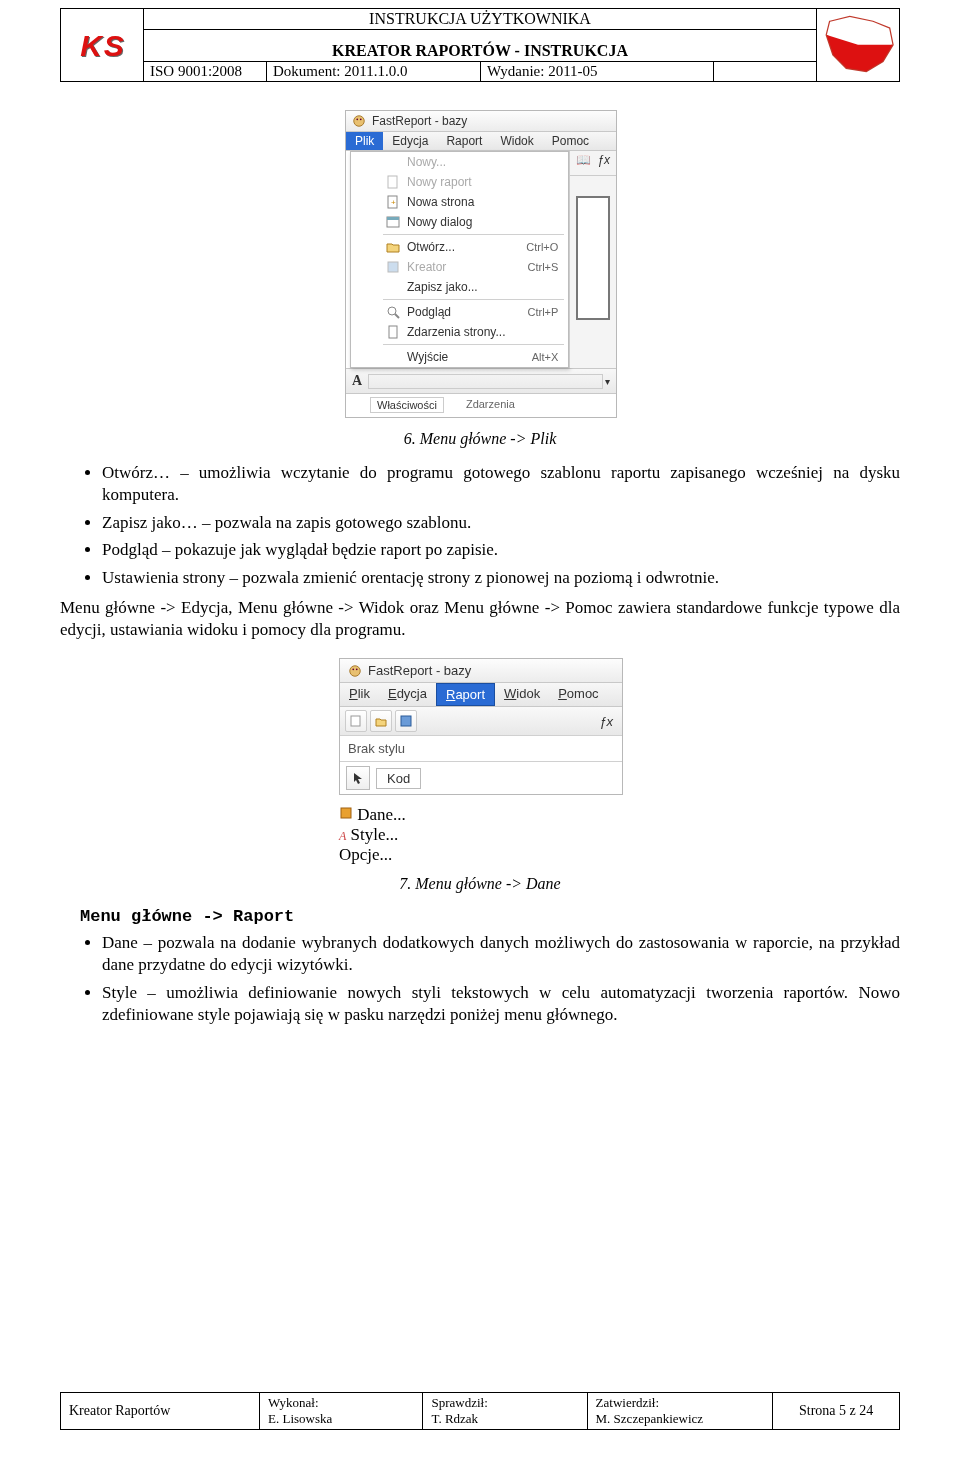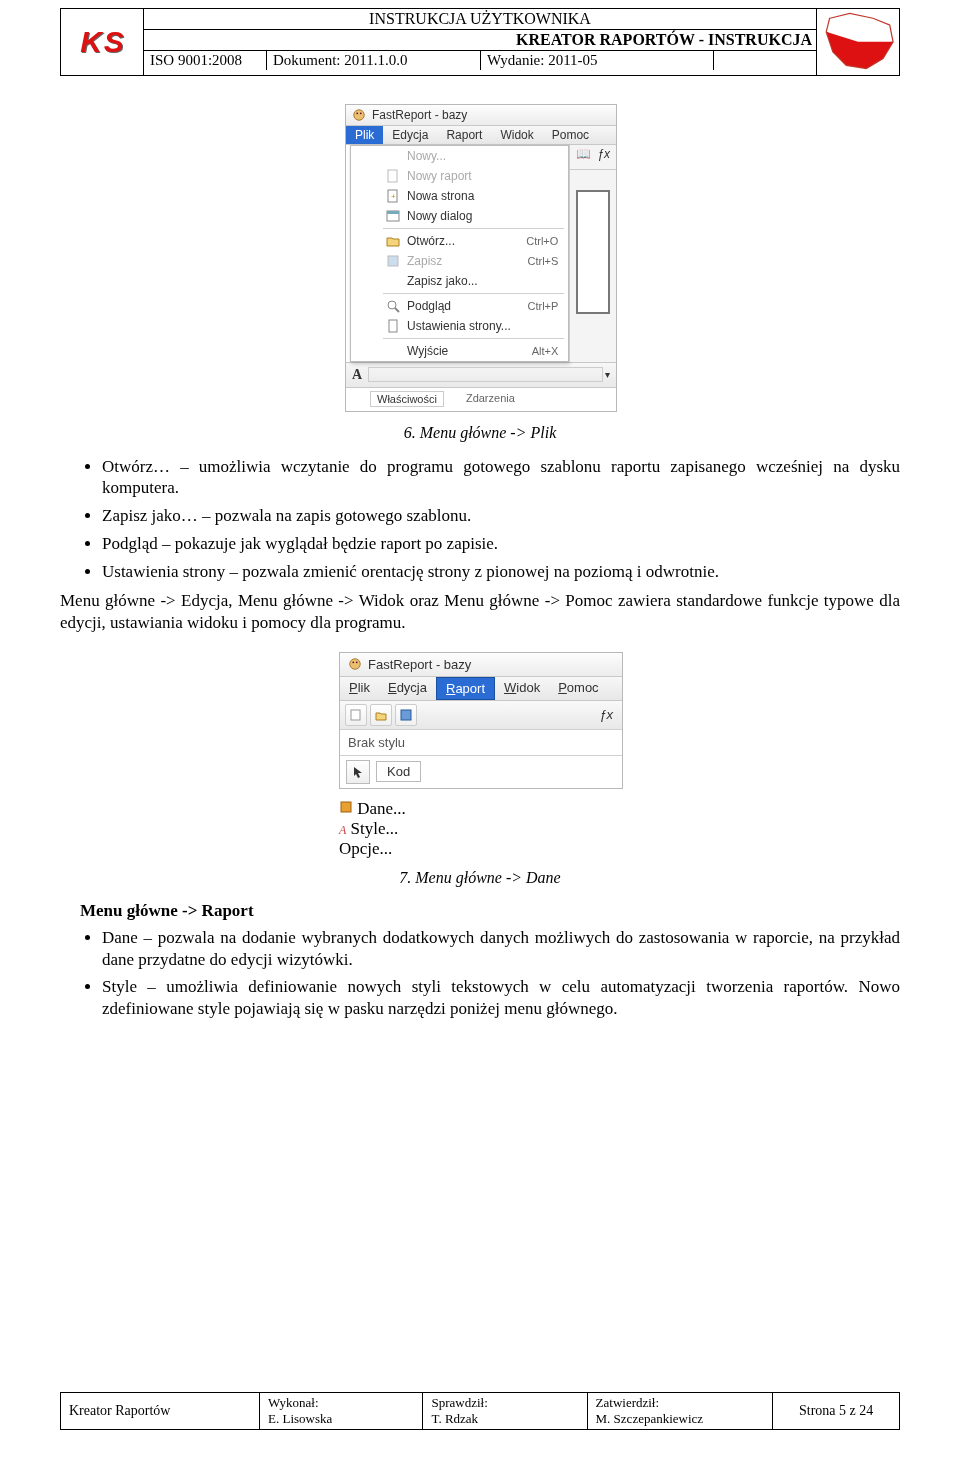--- a/index.html
+++ b/index.html
@@ -38,25 +38,26 @@
     flex-direction: column;
   }
   .hc-title1 {
     text-align: center;
     font-weight: normal;
     font-size: 16px;
     border-bottom: 1px solid #000;
     padding: 1px 4px;
   }
   .hc-title2 {
-    text-align: right;
+    text-align: center;
     font-weight: bold;
     font-size: 16px;
     border-bottom: 1px solid #000;
     padding: 1px 4px;
+    margin-top: 11px;
   }
   .hc-row {
     display: flex;
     font-size: 15px;
   }
   .hc-row > div {
     padding: 1px 6px;
     border-right: 1px solid #000;
   }
   .hc-row > div:last-child { border-right: none; }
@@ -225,20 +226,21 @@
     padding: 2px 10px;
     background: #fff;
     text-align: right;
   }
   .shot2-wrap { position: relative; width:282px; margin: 18px auto 10px auto; }
 
   .section-head {
     font-weight: bold;
     margin: 12px 0 4px 20px;
     font-size: 17px;
+    font-family: Liberation Mono, monospace;
   }
 
   
   .footer {
     position: absolute;
     left: 60px;
     right: 60px;
     bottom: 32px;
   }
   .footer-table {
@@ -340,21 +342,21 @@
             </span>
             <span class="mi-label">Otwórz...</span>
             <span class="mi-sc">Ctrl+O</span>
           </div>
           <div class="mi disabled">
             <span class="mi-icon">
               <svg width="14" height="14" viewBox="0 0 14 14">
                   <rect x="2" y="2" width="10" height="10" fill="#cde" stroke="#bbb"></rect>
                 </svg>
             </span>
-            <span class="mi-label">Zapisz</span>
+            <span class="mi-label">Kreator</span>
             <span class="mi-sc">Ctrl+S</span>
           </div>
           <div class="mi">
             <span class="mi-icon"></span>
             <span class="mi-label">Zapisz jako...</span>
           </div>
           <div class="sep"></div>
           <div class="mi">
             <span class="mi-icon">
               <svg width="14" height="14" viewBox="0 0 14 14">
@@ -364,21 +366,21 @@
             </span>
             <span class="mi-label">Podgląd</span>
             <span class="mi-sc">Ctrl+P</span>
           </div>
           <div class="mi">
             <span class="mi-icon">
               <svg width="14" height="14" viewBox="0 0 14 14">
                   <rect x="3" y="1" width="8" height="12" fill="#fff" stroke="#888"></rect>
                 </svg>
             </span>
-            <span class="mi-label">Ustawienia strony...</span>
+            <span class="mi-label">Zdarzenia strony...</span>
           </div>
           <div class="sep"></div>
           <div class="mi">
             <span class="mi-icon"></span>
             <span class="mi-label">Wyjście</span>
             <span class="mi-sc">Alt+X</span>
           </div>
         </div>
         <div style="flex:1; border-left:1px solid #ccc; background:#f4f4f4;">
           <div style="height:20px; border-bottom:1px solid #ccc; display:flex; justify-content:flex-end; gap:6px; padding:2px 6px;">

